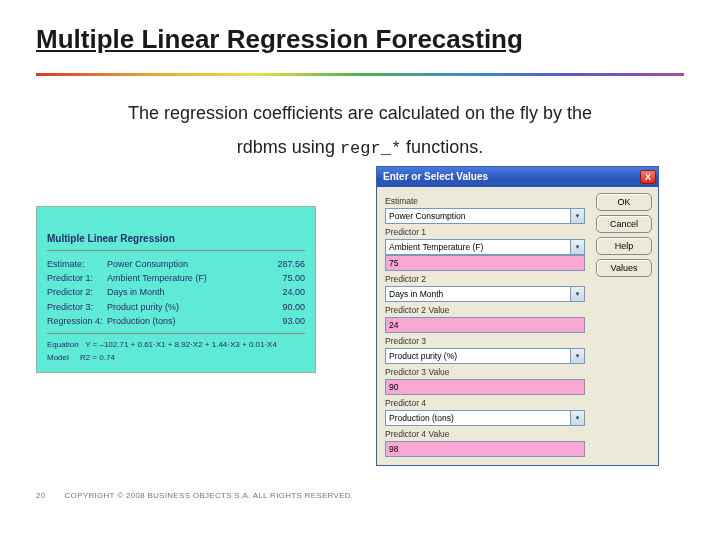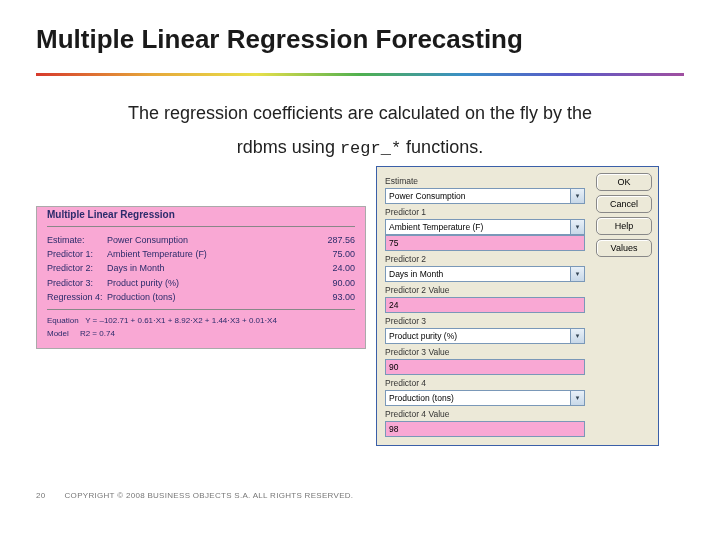--- a/index.html
+++ b/index.html
@@ -13,20 +13,21 @@
   }
   .slide {
     padding: 24px 36px 0 36px;
   }
   .title {
     font-size: 26px;
     font-weight: bold;
     color: #1a1a1a;
     line-height: 1.2;
     margin-bottom: 18px;
+    text-decoration: underline;
   }
   .rainbow-rule {
     height: 3px;
     width: 100%;
     background: linear-gradient(to right,
       #d73a2c 0%, #e6a83a 18%, #e8e04a 34%, #4fb04f 50%,
       #3a8fc7 66%, #5a5ac7 82%, #a04fa0 100%);
     margin-bottom: 20px;
   }
   .body-text {
@@ -42,25 +43,25 @@
   }
   .content-area {
     position: relative;
     height: 260px;
   }
   
   .mlr-panel {
     position: absolute;
     left: 0;
     top: 28px;
-    width: 330px;
+    width: 280px;
     border: 1px solid #aaa;
-    background: #f9a8d4;
-    font-size: 9px;
-    padding: 2px 10px 10px 10px;
+    background: #5eead4;
+    font-size: 9px;
+    padding: 26px 10px 10px 10px;
     color: #2b2b6b;
   }
   .mlr-title {
     font-weight: bold;
     color: #2b2b6b;
     font-size: 10px;
     margin-bottom: 6px;
   }
   .mlr-hr { border-top: 1px solid #888; margin: 4px 0 6px 0; }
   .mlr-row { display: flex; justify-content: space-between; line-height: 1.6; white-space: nowrap; }
@@ -203,20 +204,26 @@
         <span>Equation</span>&nbsp;&nbsp;
         <span>Y = –102.71 + 0.61·X1 + 8.92·X2 + 1.44·X3 + 0.01·X4</span>
       </div>
       <div class="mlr-model">
         <span>Model</span>&nbsp;&nbsp;&nbsp;&nbsp;
         <span>R2 =   0.74</span>
       </div>
     </div>
 
     <div class="dialog">
+      <div class="dlg-titlebar">
+        <span class="titletxt">Enter or Select Values</span>
+        <div class="dlg-close">
+          <span>X</span>
+        </div>
+      </div>
       <div class="dlg-body">
         <div class="dlg-right-btns">
           <div class="dlg-btn">OK</div>
           <div class="dlg-btn">Cancel</div>
           <div class="dlg-btn">Help</div>
           <div class="dlg-btn">Values</div>
         </div>
         <div class="dlg-left" id="dlg-fields">
             <div class="dlg-label">Estimate</div>
             <div class="dlg-select">

